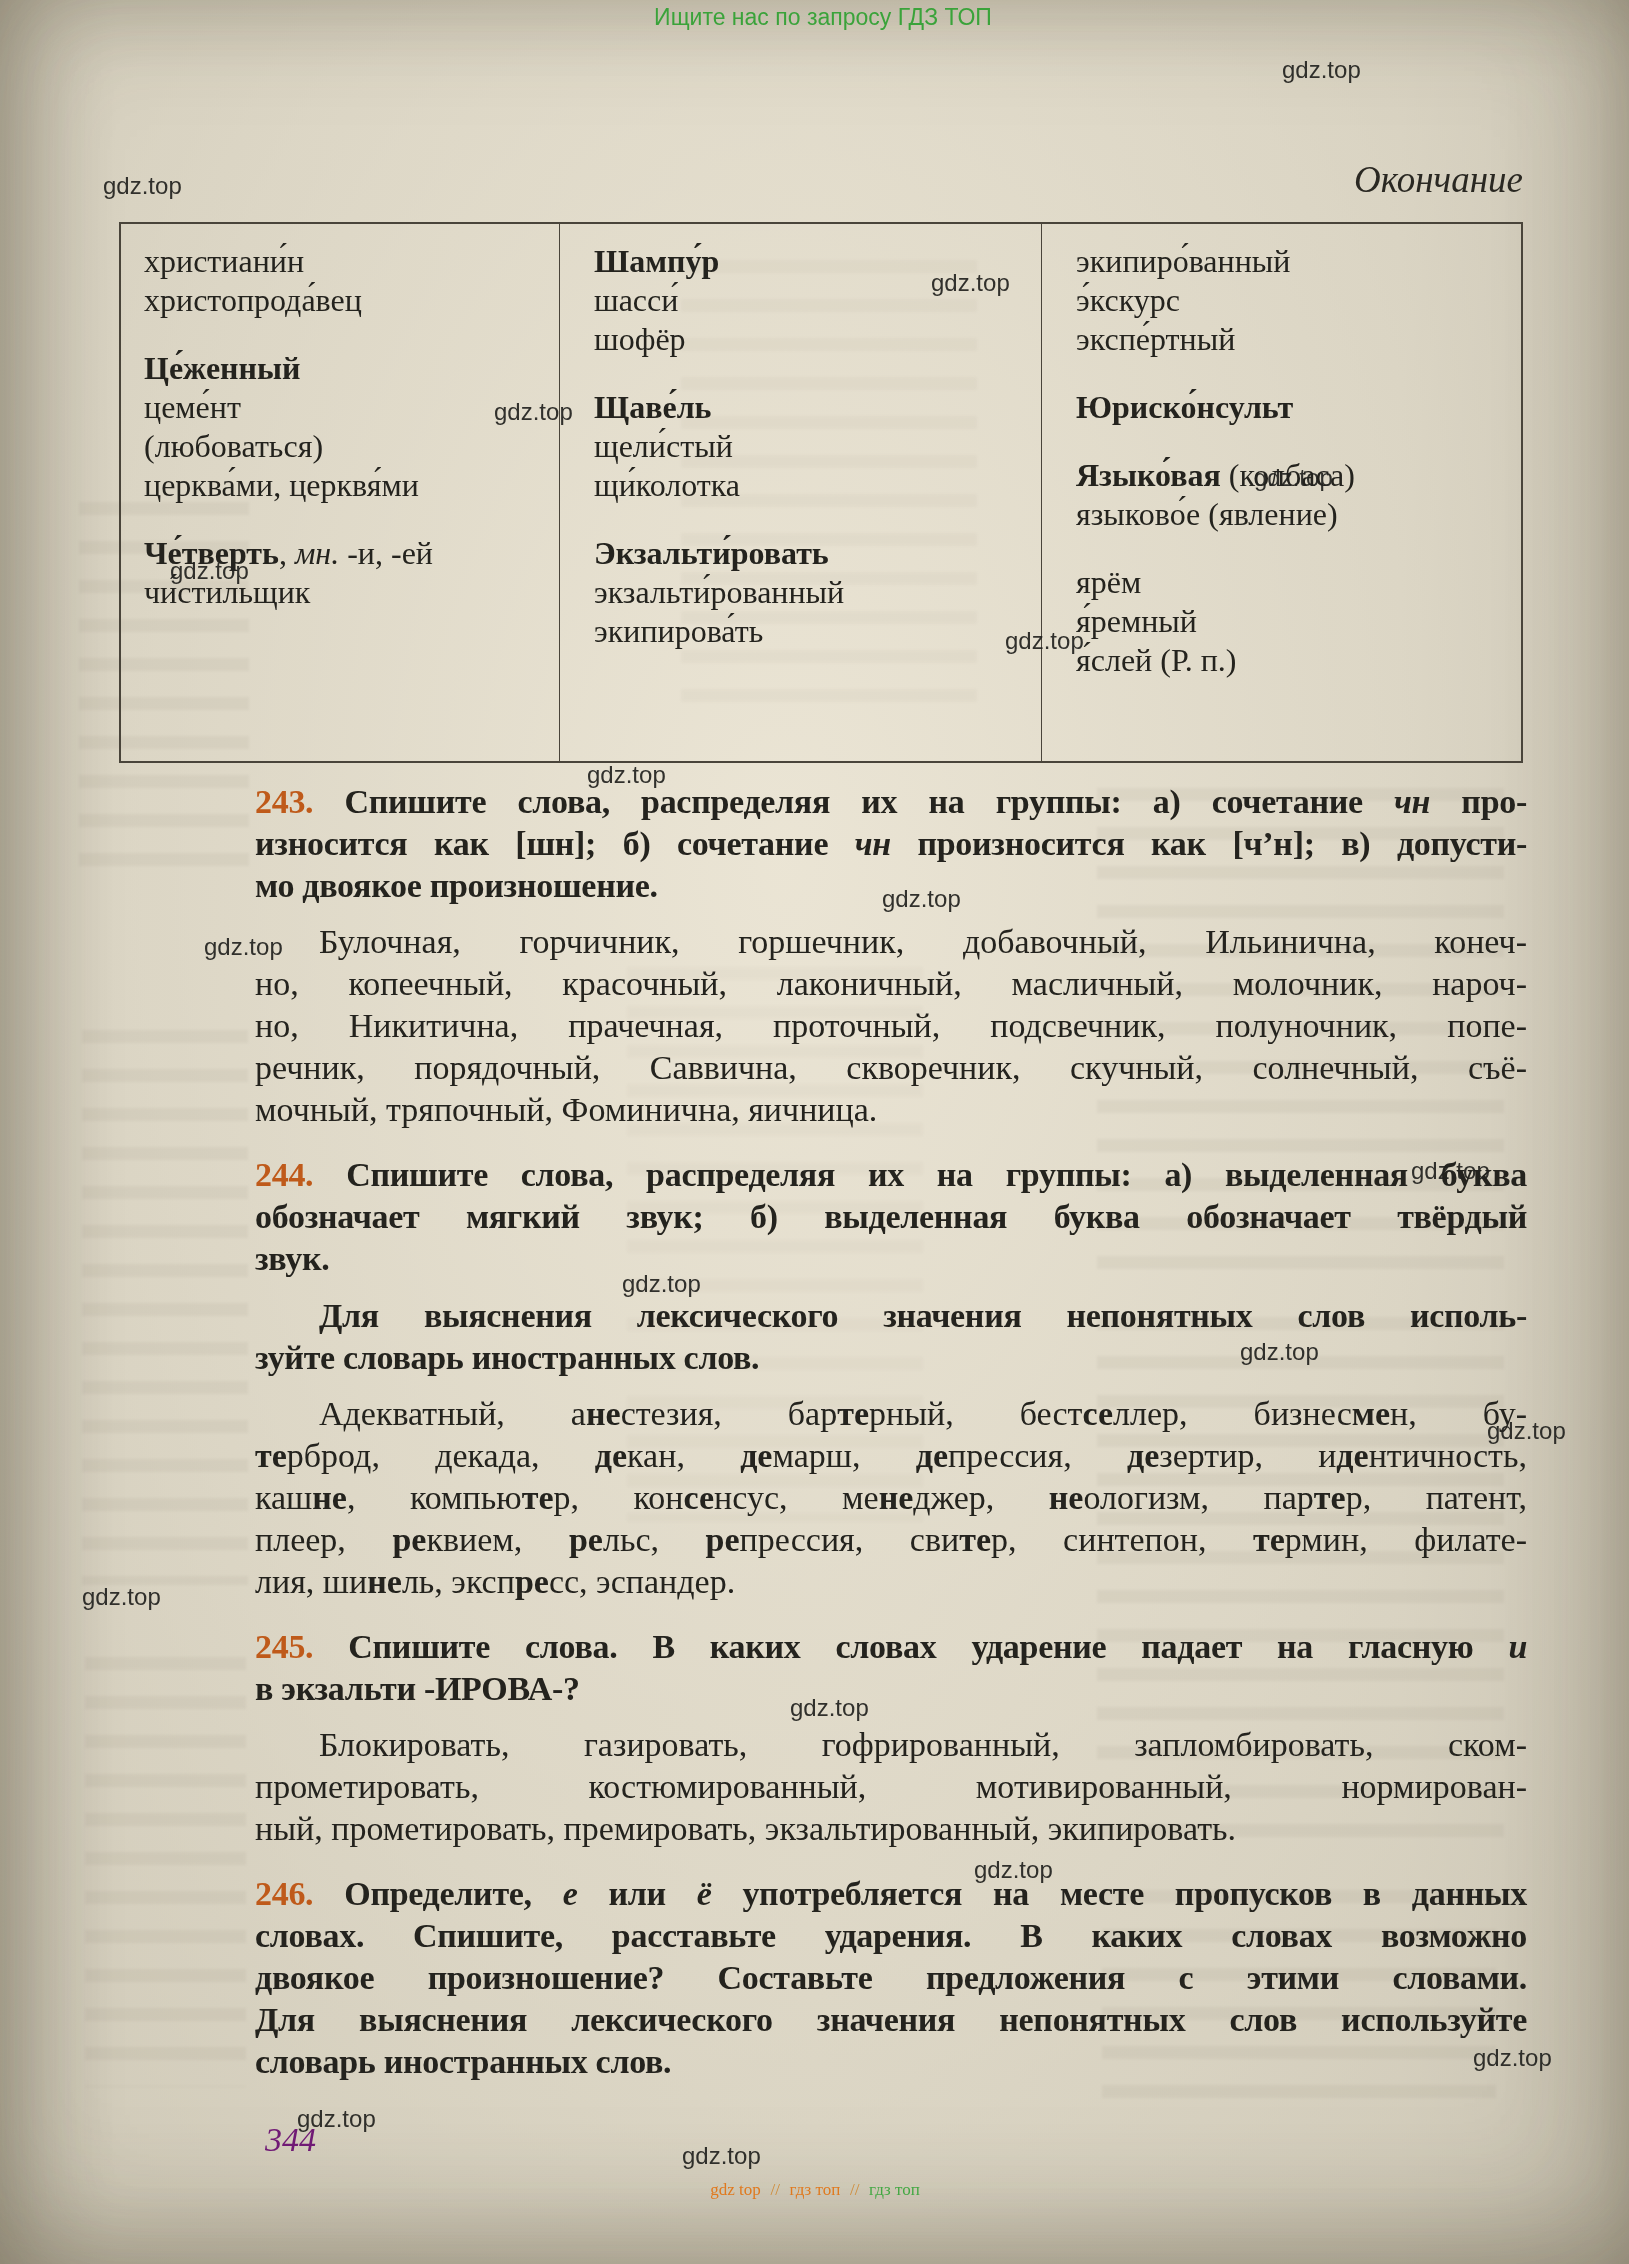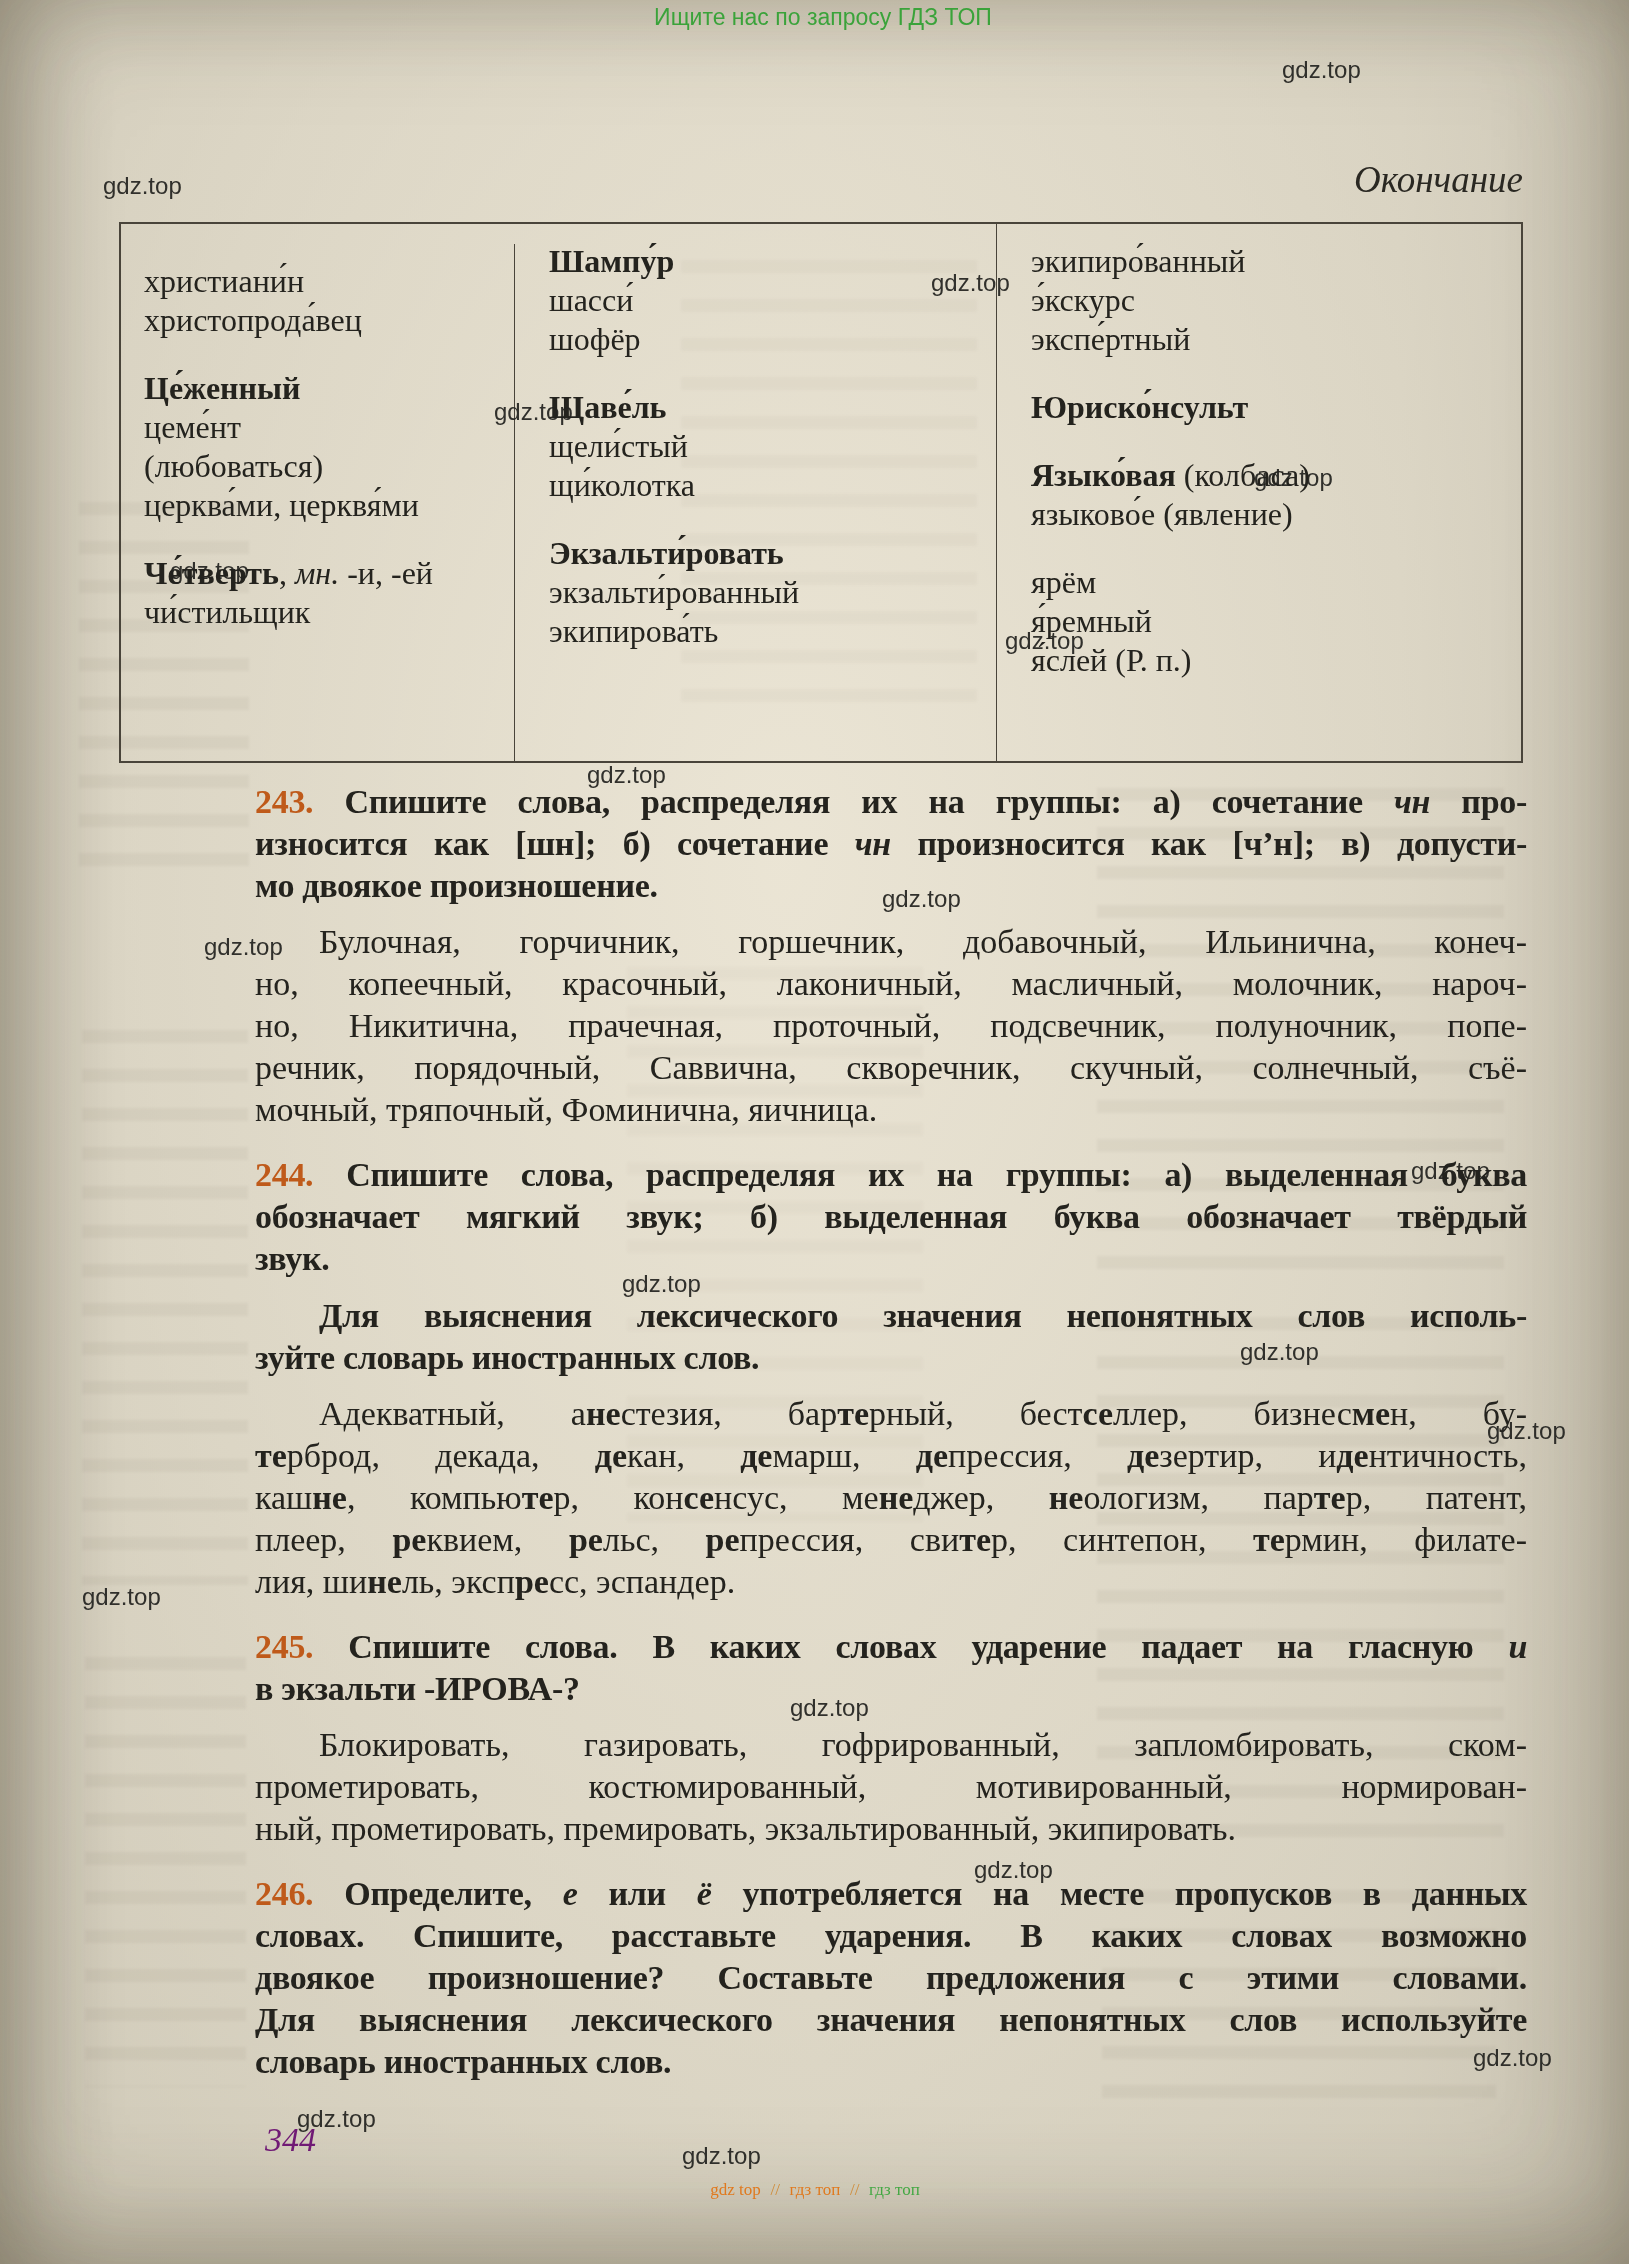--- a/index.html
+++ b/index.html
@@ -36,21 +36,21 @@
   .cont-header{
     position:absolute;top:158px;left:1057px;width:466px;text-align:right;
     font-style:italic;font-size:37px;color:#2a2822;
   }
   
   .vocab{
     position:absolute;left:119px;top:222px;width:1404px;height:541px;
     border:2.7px solid #49443a;display:flex;box-sizing:border-box;
   }
   .vcol{box-sizing:border-box;padding:18px 10.7px 9px 23px;}
-  .vcol1{width:394px;border-right:1.8px solid #49443a;margin-top:20px;}
+  .vcol1{width:439px;border-right:1.8px solid #49443a;}
   .vcol2{width:482px;border-right:1.8px solid #49443a;padding-left:34px;}
   .vcol3{flex:1;padding-left:34px;}
   .vline{font-size:32px;line-height:39px;color:#24231e;white-space:nowrap;}
   .vgap{height:29px;}
   
   .content{
     position:absolute;left:255px;top:781px;width:1272px;
     font-size:34px;line-height:42px;color:#24231e;
   }
   .line{text-align:justify;text-align-last:justify;}

